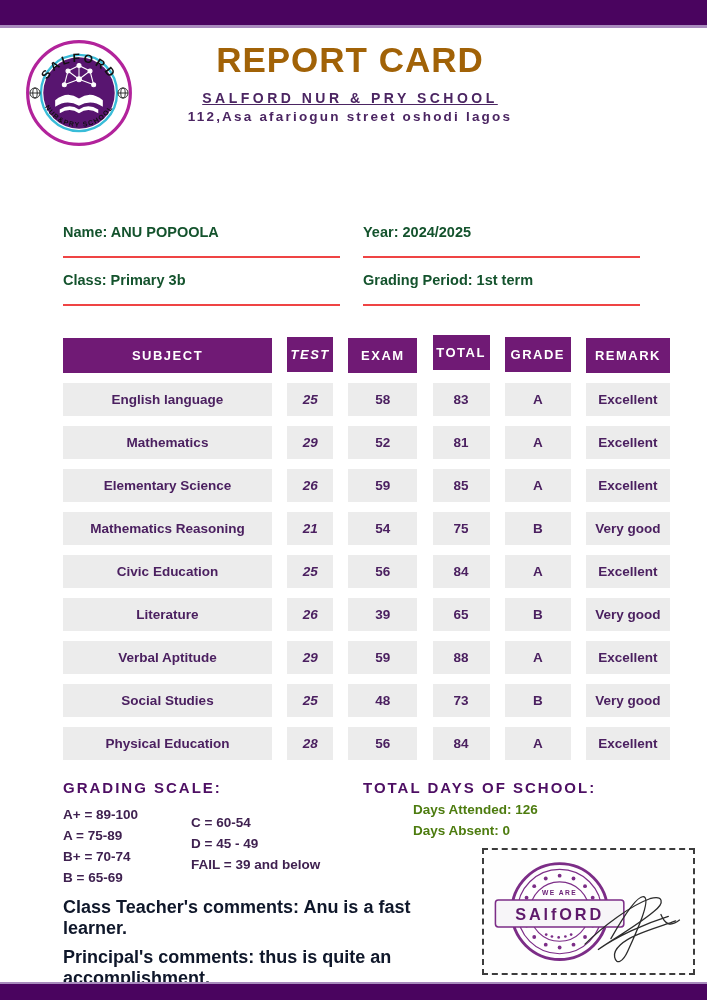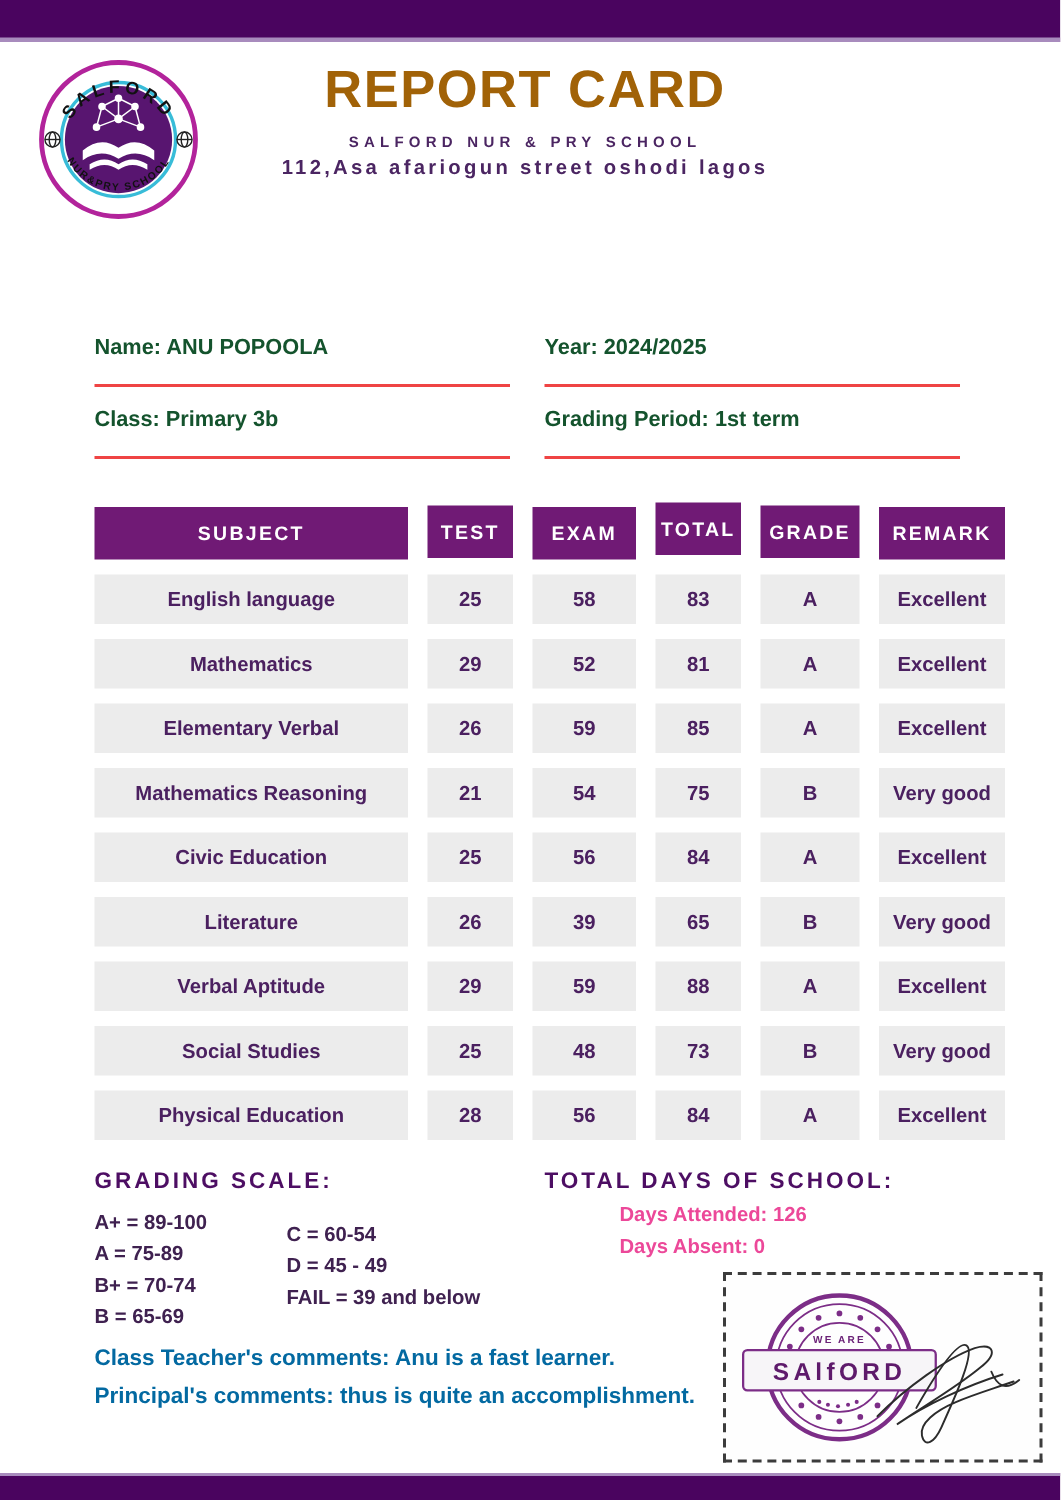--- a/index.html
+++ b/index.html
@@ -17,37 +17,37 @@
     position:absolute; bottom:0; left:0; width:707px; height:18px;
     background:#4a045f; border-top:2px solid #a88bbd;
   }
   
   .logo-wrap { position:absolute; top:38px; left:24px; width:110px; height:110px; }
   .head-text { position:absolute; top:40px; left:150px; width:400px; text-align:center; }
   .report-title {
     font-size:35px; font-weight:bold; color:#a16207; letter-spacing:1px;
   }
   .school-name {
-    margin-top:10px; font-size:10px; font-weight:bold; color:#4b2562; letter-spacing:3.5px;
+    margin-top:10px; font-size:14px; font-weight:bold; color:#4b2562; letter-spacing:3.5px;text-decoration:underline;
   }
   .school-addr {
     margin-top:3px; font-size:13.5px; font-weight:bold; color:#4b2562; letter-spacing:2.2px;
   }
   
   .fields { position:absolute; top:224px; left:63px; width:577px; }
   .field-row { display:flex; }
   .field { font-size:14.5px; font-weight:bold; color:#14532d;
            padding-bottom:16px; border-bottom:2px solid #ef4444; margin-bottom:14px; }
   .field.left  { width:277px; margin-right:23px; }
   .field.right { width:277px; }
   
   .score-table { position:absolute; top:338px; left:63px; width:607px; }
   .t-row { display:flex; justify-content:space-between; margin-bottom:10px; }
   .c-subject { width:209px; }
-  .c-test    { width:57px; }
+  .c-test    { width:46px;font-style:italic; }
   .c-exam    { width:69px; }
   .c-total   { width:57px; }
   .c-grade   { width:66px; }
   .c-remark  { width:84px; }
   .h-cell {
     background:#701a75; color:#ffffff; height:35px;
     display:flex; align-items:center; justify-content:center;
     font-size:13px; font-weight:bold; letter-spacing:1.5px;
   }
   .h-cell.c-test  { transform:translateY(-1px); }
@@ -60,24 +60,24 @@
   }
   
   .grading { position:absolute; top:779px; left:63px; width:290px; }
   .sec-title { font-size:15px; font-weight:bold; letter-spacing:2px; color:#4d0e63; }
   .scale-cols { display:flex; margin-top:8px; }
   .scale-col { list-style:none; }
   .scale-col.one { width:100px; margin-right:28px; }
   .scale-col.two { margin-top:8px; }
   .scale-col li { font-size:13.5px; font-weight:bold; color:#3f2150; line-height:21px; }
   .attendance { position:absolute; top:779px; left:363px; width:300px; }
-  .attendance .att-line { margin-left:6px; margin-top:6px; font-size:13.5px; font-weight:bold; color:#ec4899;padding-left:44px; }
+  .attendance .att-line { margin-left:6px; margin-top:6px; font-size:13.5px; font-weight:bold; color:#4d7c0f;padding-left:44px; }
   
   .comments { position:absolute; top:897px; left:63px; width:410px; }
-  .comment-line { font-size:15px; font-weight:bold; color:#0369a1; margin-bottom:8px; }
+  .comment-line { font-size:18px; font-weight:bold; color:#0f172a; margin-bottom:8px; }
   
   .stamp-box {
     position:absolute; top:848px; left:482px; width:213px; height:127px;
     border:2px dashed #3c3c3c; background:#fefefe;
   }
   .stamp-svg { position:absolute; top:6px; left:6px; }
   .sig-svg { position:absolute; right:2px; bottom:2px; }
 </style>
 </head>
 <body>
@@ -187,21 +187,21 @@
     </div>
     <div class="t-row">
       <div class="d-cell c-subject">Mathematics</div>
       <div class="d-cell c-test">29</div>
       <div class="d-cell c-exam">52</div>
       <div class="d-cell c-total">81</div>
       <div class="d-cell c-grade">A</div>
       <div class="d-cell c-remark">Excellent</div>
     </div>
     <div class="t-row">
-      <div class="d-cell c-subject">Elementary Verbal</div>
+      <div class="d-cell c-subject">Elementary Science</div>
       <div class="d-cell c-test">26</div>
       <div class="d-cell c-exam">59</div>
       <div class="d-cell c-total">85</div>
       <div class="d-cell c-grade">A</div>
       <div class="d-cell c-remark">Excellent</div>
     </div>
     <div class="t-row">
       <div class="d-cell c-subject">Mathematics Reasoning</div>
       <div class="d-cell c-test">21</div>
       <div class="d-cell c-exam">54</div>

